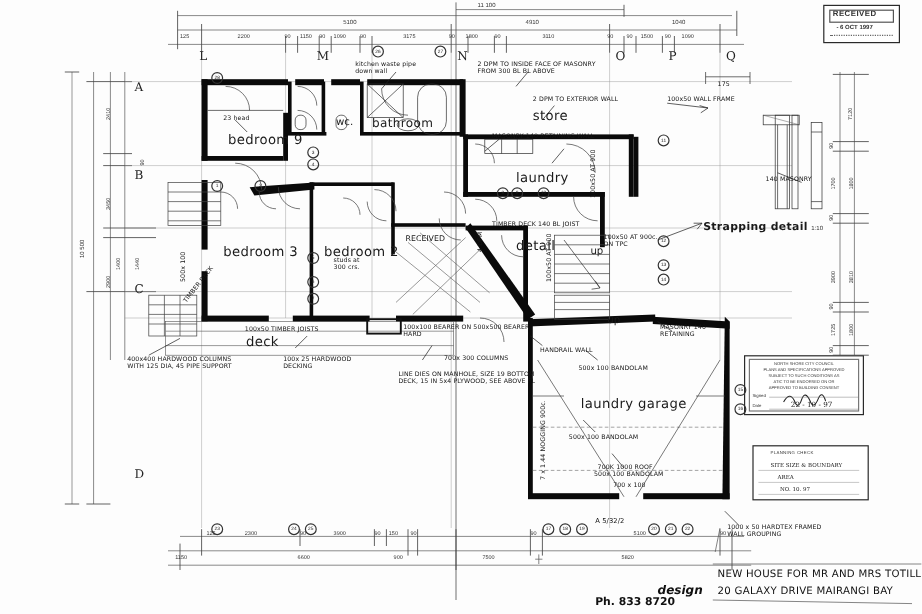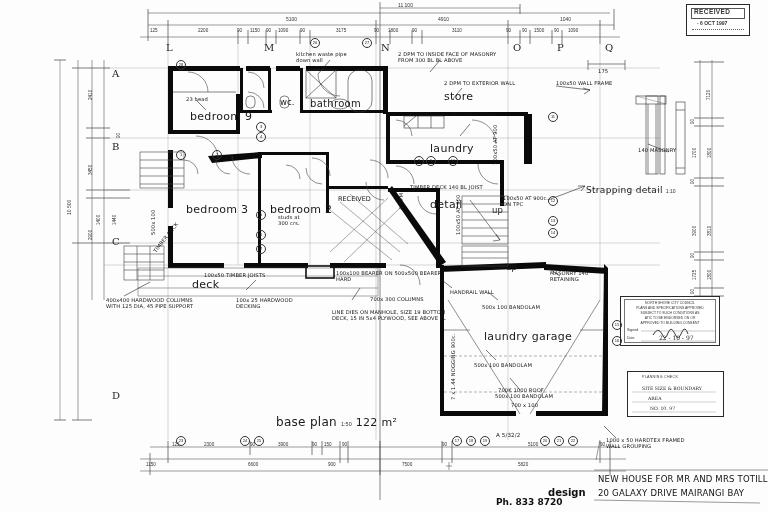--- a/index.html
+++ b/index.html
@@ -337,21 +337,21 @@
 
   <div class="room" style="left:190px;top:110px;">bedroom 9</div>
   <div class="room" style="left:186px;top:203px;">bedroom 3</div>
   <div class="room" style="left:270px;top:203px;">bedroom 2</div>
   <div class="roomsm" style="left:280px;top:97px;">wc.</div>
   <div class="room" style="left:310px;top:98px;font-size:10px;">bathroom</div>
   <div class="room" style="left:444px;top:90px;">store</div>
   <div class="room" style="left:430px;top:142px;">laundry</div>
   <div class="room" style="left:430px;top:198px;">detail</div>
   <div class="room" style="left:484px;top:330px;">laundry garage</div>
-  <div class="room" style="left:192px;top:278px;">deck</div>
+  <div class="room" style="left:205px;top:278px;">deck</div>
   <div class="hand6" style="left:338px;top:195px;font-size:6.5px;">RECEIVED</div>
 
   <div class="roomsm" style="left:492px;top:205px;">up</div>
   <div class="roomsm" style="left:506px;top:262px;">up</div>
 
   <div class="grid" style="left:166px;top:42px;">L</div>
   <div class="grid" style="left:264px;top:42px;">M</div>
   <div class="grid" style="left:381px;top:42px;">N</div>
   <div class="grid" style="left:513px;top:42px;">O</div>
   <div class="grid" style="left:557px;top:42px;">P</div>
@@ -459,28 +459,23 @@
   <div class="hand" style="left:496px;top:432px;font-size:5.6px;">A 5/32/2</div>
   <div class="hand" style="left:598px;top:68px;">175</div>
 
   <div class="hand" style="left:450px;top:400px;transform:rotate(-90deg);">7 x 1.44 NOGGING 900c.</div>
   <div class="hand" style="left:455px;top:235px;transform:rotate(-90deg);">100x50 AT 900</div>
   <div class="hand" style="left:492px;top:165px;transform:rotate(-90deg);">100x50 AT 900</div>
   <div class="hand" style="left:398px;top:210px;transform:rotate(-90deg);">4 DPM</div>
   <div class="hand" style="left:152px;top:250px;transform:rotate(-52deg);">TIMBER DECK</div>
   <div class="hand" style="left:150px;top:235px;transform:rotate(-90deg);">500x 100</div>
 
-  <div class="abs" style="left:276px;top:415px;display:flex;align-items:baseline;gap:4px;">
-    <span class="room" style="position:static;font-size:12px;">base plan</span>
-    <span style="font-size:5.5px;color:#333;font-family:'Liberation Sans',sans-serif;">1:50</span>
-    <span class="room" style="position:static;font-size:11px;">122 m²</span>
-  </div>
 
   <div class="abs" style="left:586px;top:185px;display:flex;align-items:baseline;gap:3px;">
-    <span class="room" style="position:static;font-size:9px;">Strapping detail</span>
+    <span class="room" style="position:static;font-size:9px;font-weight:bold;">Strapping detail</span>
     <span style="font-size:5px;color:#333;font-family:'Liberation Sans',sans-serif;">1:10</span>
   </div>
 
   <div class="stamp" style="left:686px;top:4px;width:62px;height:30px;">
     <div style="position:absolute;left:4px;top:3px;right:4px;height:9px;border:1px solid #555;"></div>
     <div style="position:absolute;left:7px;top:3px;font-size:6.5px;font-weight:bold;letter-spacing:.4px;color:#333;">RECEIVED</div>
     <div style="position:absolute;left:10px;top:15px;font-size:5px;font-weight:bold;color:#333;">- 6 OCT 1997</div>
     <div style="position:absolute;left:5px;bottom:2px;right:5px;height:3px;border-top:1px dotted #666;"></div>
   </div>
 
@@ -506,21 +501,21 @@
     <div style="position:absolute;left:14px;top:14px;font-size:4.6px;color:#222;font-family:'DejaVu Serif',serif;">SITE SIZE &amp; BOUNDARY</div>
     <div style="position:absolute;left:20px;top:24px;font-size:4.6px;color:#222;font-family:'DejaVu Serif',serif;">AREA</div>
     <div style="position:absolute;left:22px;top:34px;font-size:4.6px;color:#222;font-family:'DejaVu Serif',serif;">NO. 10. 97</div>
     <svg width="95" height="44" style="position:absolute;left:0;top:0">
       <line x1="4" y1="20" x2="88" y2="20" stroke="#888" stroke-width="0.4"></line>
       <line x1="4" y1="30" x2="88" y2="30" stroke="#888" stroke-width="0.4"></line>
       <line x1="4" y1="40" x2="88" y2="40" stroke="#888" stroke-width="0.4"></line>
     </svg>
   </div>
 
-  <div class="logo-sub" style="left:548px;top:487px;">design</div>
+  <div class="logo-sub" style="left:548px;top:487px;font-style:italic;">design</div>
   <div class="phone" style="left:496px;top:497px;">Ph. 833 8720</div>
 
   <div class="proj" style="left:598px;top:474px;">NEW HOUSE FOR MR AND MRS TOTILL AT</div>
   <div class="proj" style="left:598px;top:488px;">20 GALAXY DRIVE  MAIRANGI BAY</div>
 
   <svg width="768" height="512" style="position:absolute;left:0;top:0;pointer-events:none">
     <line x1="594" y1="470" x2="768" y2="470" stroke="#555" stroke-width="0.6"></line>
     <line x1="594" y1="500" x2="760" y2="503" stroke="#555" stroke-width="0.6"></line>
     <line x1="596" y1="460" x2="600" y2="440" stroke="#555" stroke-width="0.6"></line>
     <line x1="446" y1="466" x2="452" y2="466" stroke="#555" stroke-width="0.6"></line>

